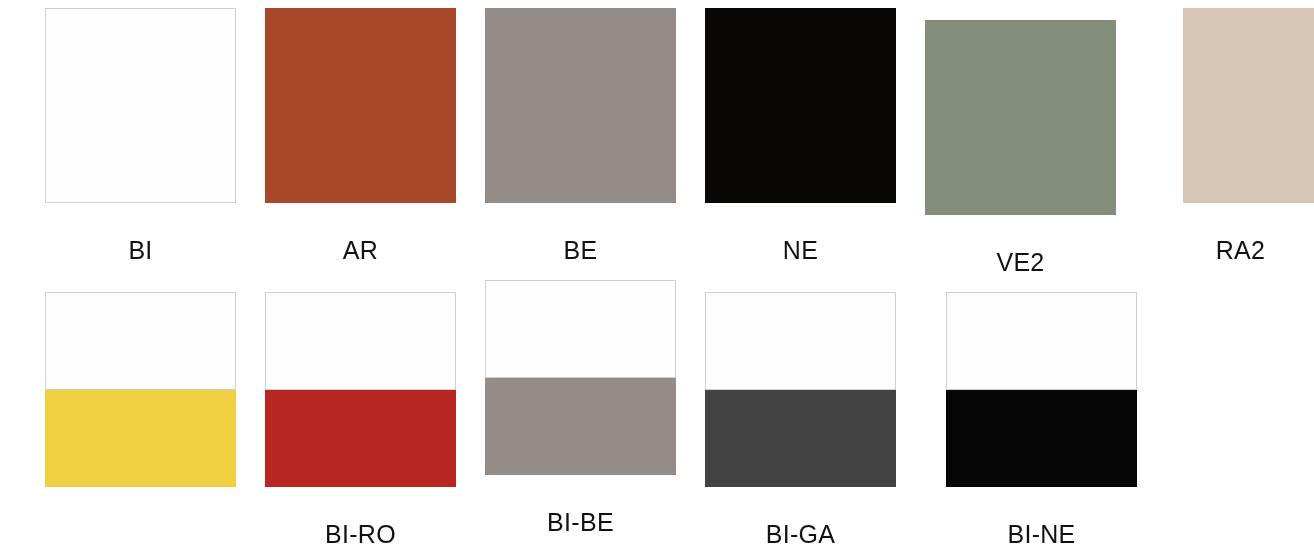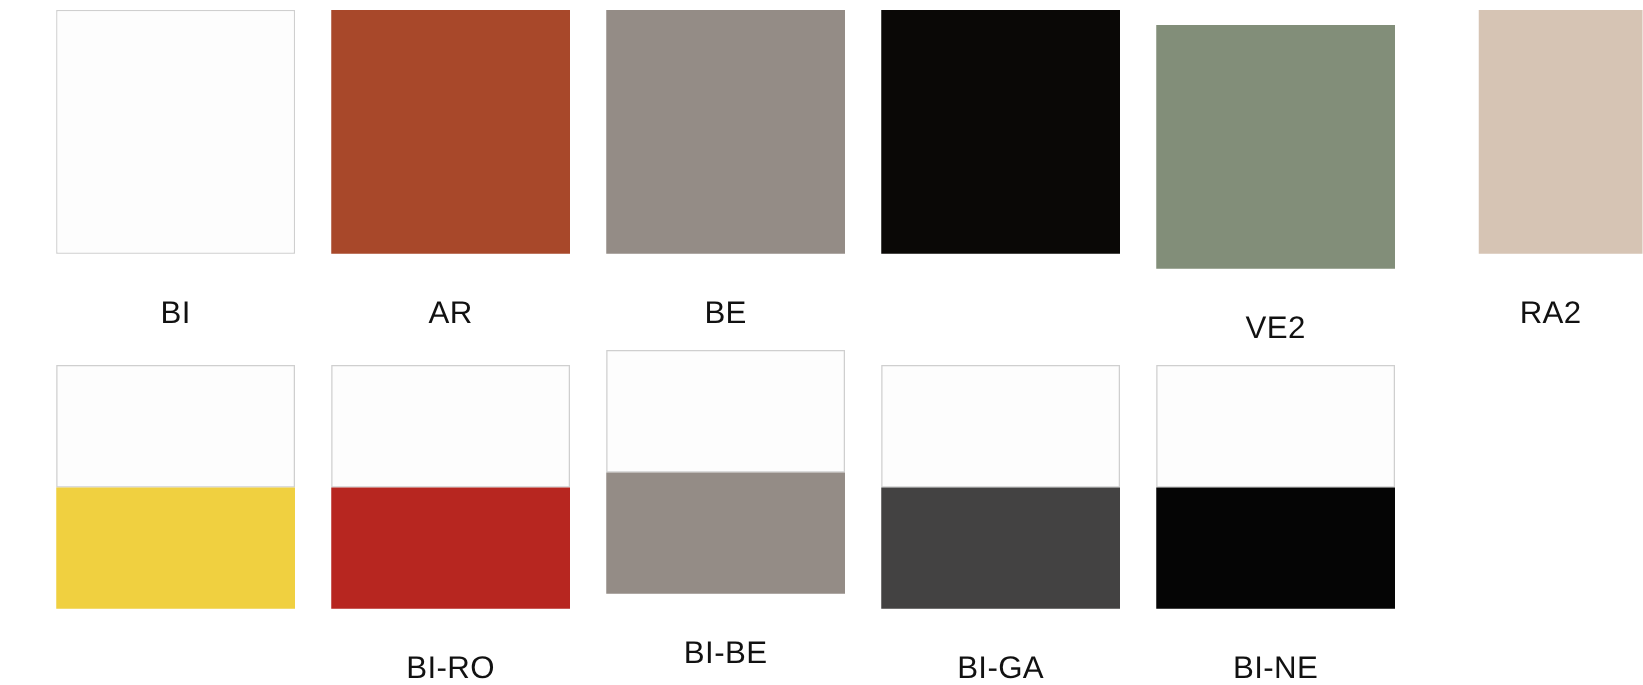--- a/index.html
+++ b/index.html
@@ -110,20 +110,21 @@
     <div class="swatch-box solid">
       <div class="fill" style="background-color: rgb(168, 72, 42);"></div>
     </div>
     <div class="swatch-label">AR</div>
   </div>
 
   <div class="swatch-cell row-1" style="left:673px; top:8px;">
     <div class="swatch-box solid">
       <div class="fill" style="background-color: rgb(10, 8, 6);"></div>
     </div>
+    <div class="swatch-label">NE</div>
   </div>
 
   <div class="swatch-cell row-1" style="left:893px; top:20px;">
     <div class="swatch-box solid">
       <div class="fill" style="background-color: rgb(130, 142, 121);"></div>
     </div>
     <div class="swatch-label">VE2</div>
   </div>
 
   <div class="swatch-cell row-1" style="left:1113px; top:8px;padding-left:38px;">
@@ -157,21 +158,21 @@
   </div>
 
   <div class="swatch-cell row-2" style="left:673px; top:292px;">
     <div class="swatch-box split">
       <div class="top-half" style="background-color: rgb(253, 253, 253);"></div>
       <div class="bottom-half" style="background-color: rgb(67, 66, 66);"></div>
     </div>
     <div class="swatch-label">BI-GA</div>
   </div>
 
-  <div class="swatch-cell row-2" style="left:893px; top:292px;">
+  <div class="swatch-cell row-2" style="left:914px; top:292px;">
     <div class="swatch-box split">
       <div class="top-half" style="background-color: rgb(253, 253, 253);"></div>
       <div class="bottom-half" style="background-color: rgb(5, 5, 5);"></div>
     </div>
     <div class="swatch-label">BI-NE</div>
   </div>
 
 </div>
 
 </body></html>

